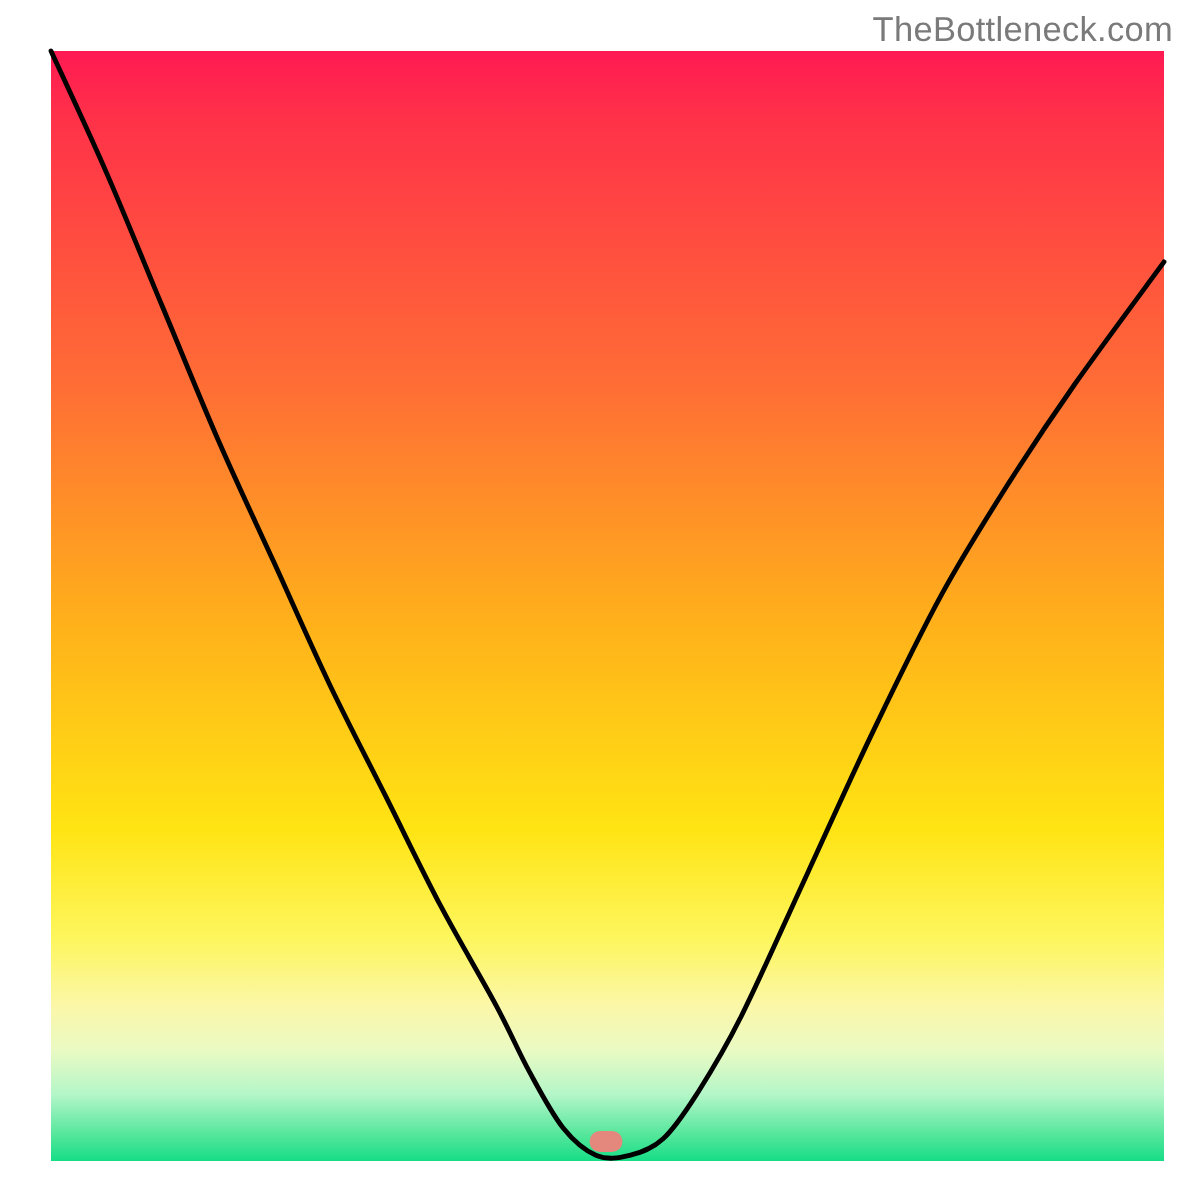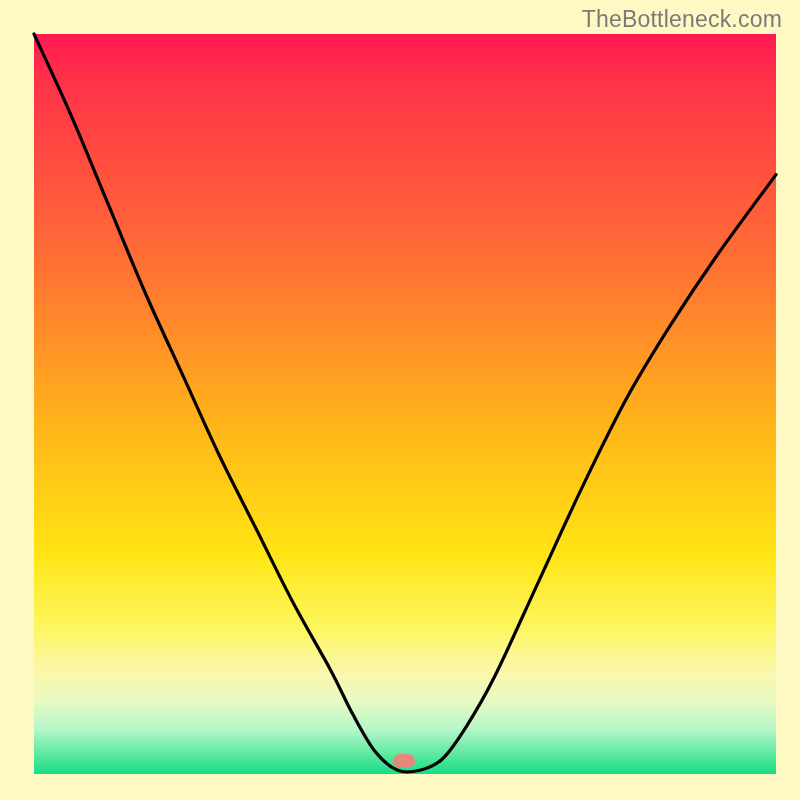--- a/index.html
+++ b/index.html
@@ -8,21 +8,21 @@
     width: 800px;
     height: 800px;
     background: #000;
     overflow: hidden;
     font-family: Arial, Helvetica, sans-serif;
   }
   .frame {
     position: relative;
     width: 800px;
     height: 800px;
-    background: #fef9c3;
+    background: #ffffff;
   }
   .plot-area {
     position: absolute;
     left: 34px;
     top: 34px;
     width: 742px;
     height: 740px;
     
     background: linear-gradient(
       to bottom,

